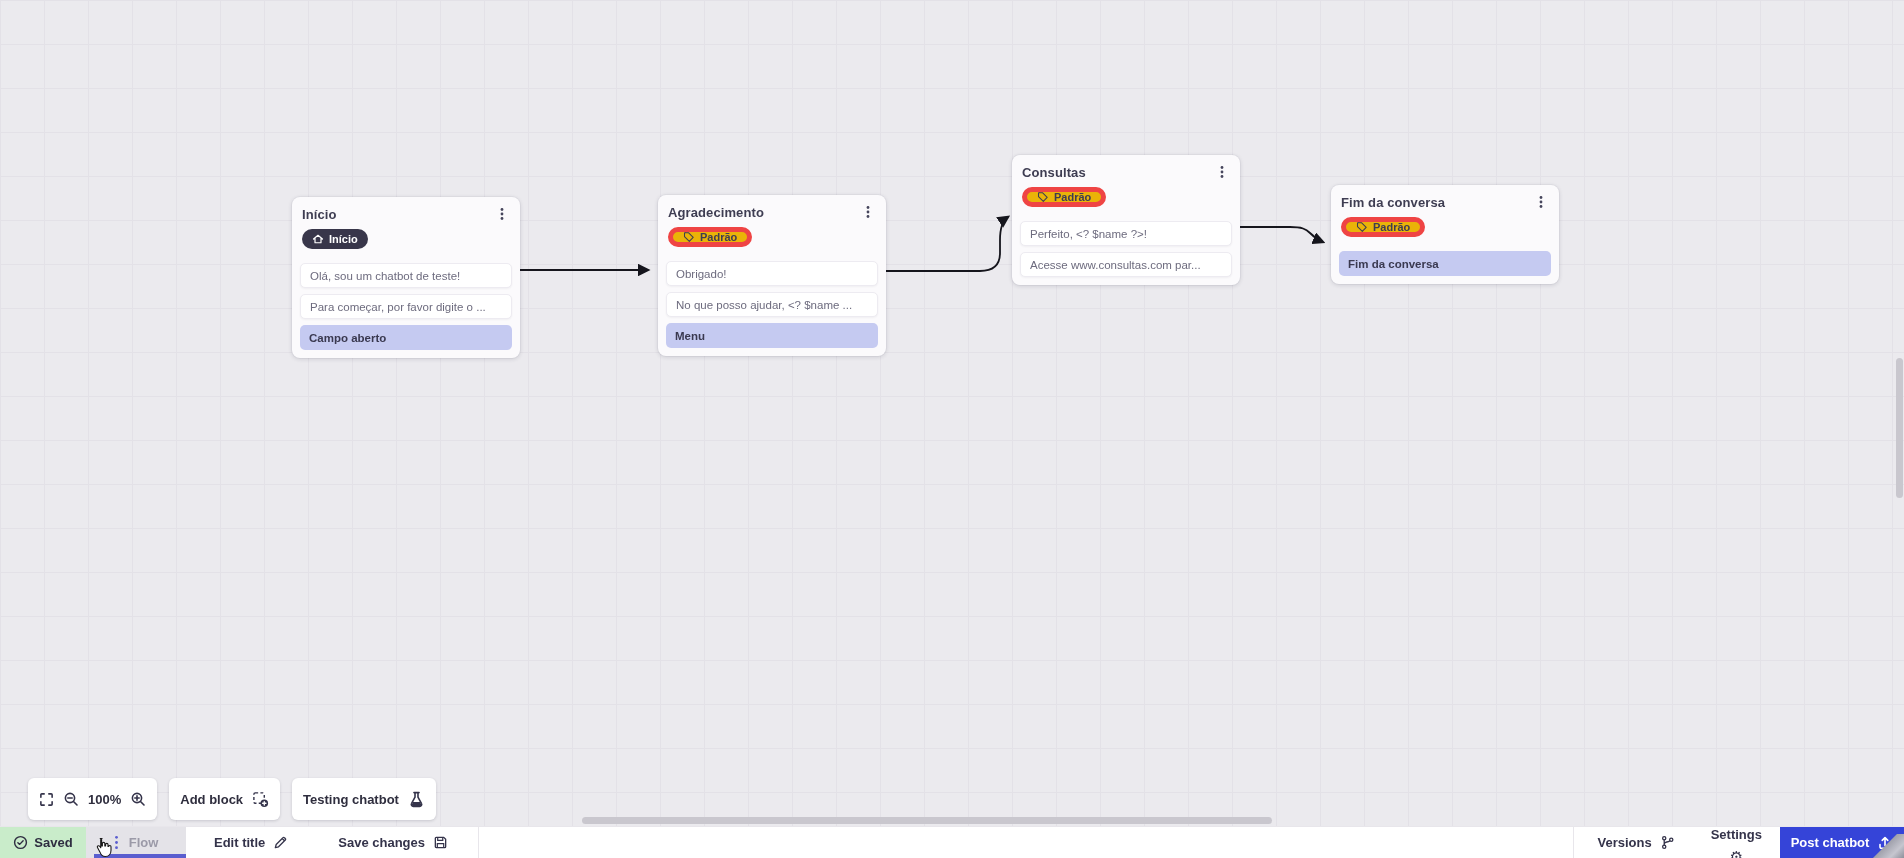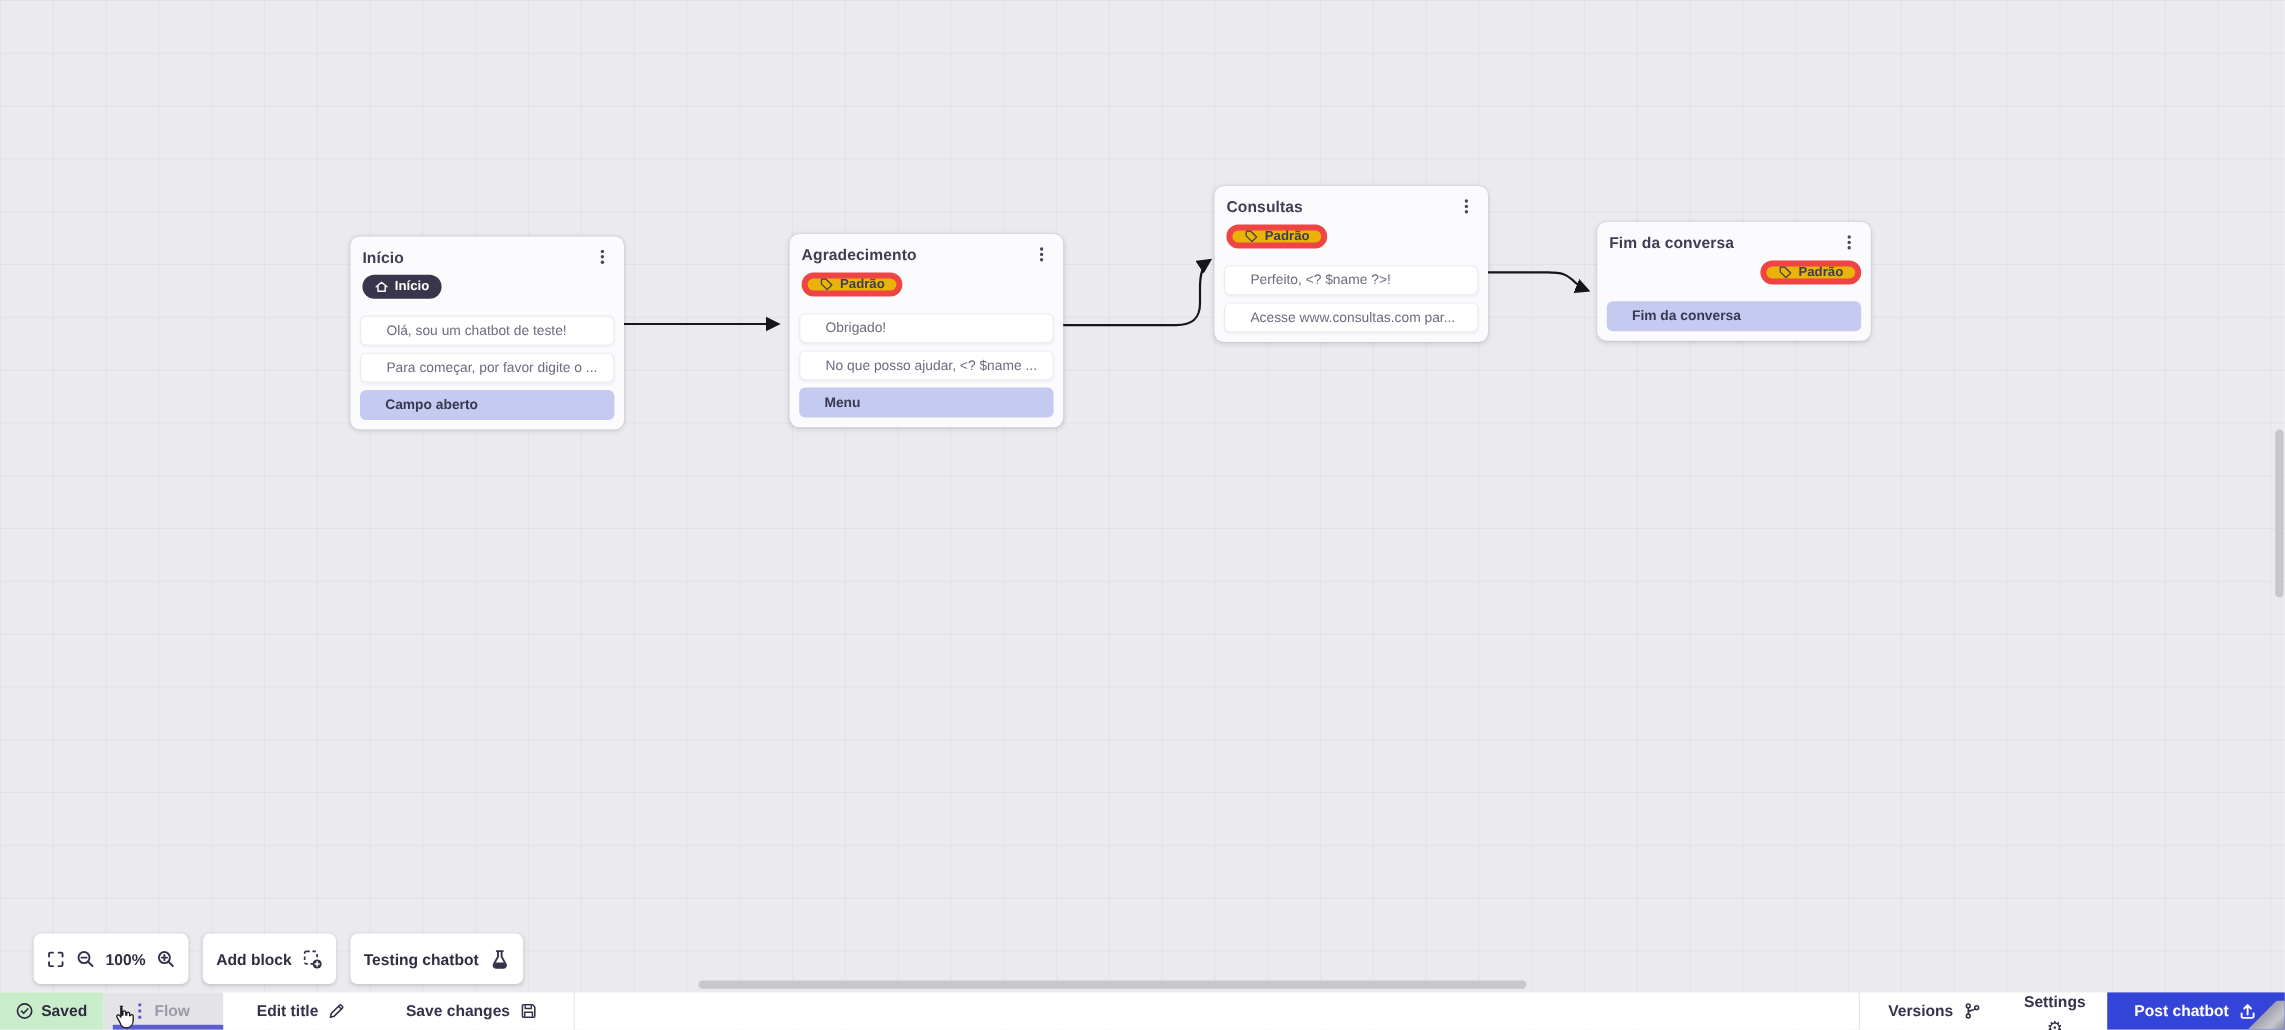--- a/index.html
+++ b/index.html
@@ -22,21 +22,21 @@
   .node-head { display:flex; justify-content:space-between; align-items:center;
     height:18px; padding:0 2px; }
   .node-title { font-size:13px; font-weight:700; color:#3e3d52; letter-spacing:.1px; }
   .kebab { width:16px; height:16px; display:flex; align-items:center; justify-content:center; cursor:pointer; }
   .badge { display:inline-flex; align-items:center; gap:5px; height:20px;
     border-radius:999px; font-size:11px; font-weight:700; margin:6px 0 8px 2px;
     padding:0 10px; }
   .badge.dark { background:#38364a; color:#ffffff; }
   .badge.outline { background:#eab308; color:#3e3d52; border:5px solid #ef4444; }
   .card { height:25px; border-radius:5px; margin-top:6px; display:flex; align-items:center;
-    padding:0 21px; font-size:11.5px; white-space:nowrap; overflow:hidden; }
+    padding:0 9px; font-size:11.5px; white-space:nowrap; overflow:hidden; }
   .card.msg { background:#ffffff; color:#6d6b7e; border:1px solid #edebf1;
     box-shadow:0 1px 2px rgba(40,40,60,.05); }
   .card.action { background:#c5caf1; color:#3a3950; font-weight:700; }
   .card:first-of-type { margin-top:0; }
 
   
   .float-bar { position:absolute; left:28px; top:778px; display:flex; gap:12px; z-index:5; }
   .tool-box { height:42px; background:#ffffff; border-radius:6px; display:flex;
     align-items:center; gap:9px; padding:0 11px; color:#2f2e3e; font-size:13px;
     font-weight:700; box-shadow:0 1px 3px rgba(40,40,60,.18); }
@@ -56,21 +56,21 @@
     justify-content:center; gap:6px; font-weight:700; color:#2e2d40; }
   .flow-tab { width:100px; background:#e4e3e8; display:flex; align-items:center;
     justify-content:center; gap:10px; position:relative; cursor:pointer; }
   .flow-tab .label { color:#9b9aa8; font-weight:700; }
   .flow-tab .underline { position:absolute; left:8px; right:0; bottom:0; height:4px;
     background:#5a5ecf; }
   .bar-btn { display:flex; align-items:center; gap:8px; padding:0 14px; cursor:pointer;
     font-weight:600; color:#34334a; }
   .bar-div { width:1px; background:#e8e6eb; margin:0 6px; }
   .spacer { flex:1; }
-  .post-btn { width:148px; background:#3544d8; color:#ffffff; display:flex;
+  .post-btn { width:124px; background:#3544d8; color:#ffffff; display:flex;
     align-items:center; justify-content:center; gap:8px; font-weight:700;
     cursor:pointer; position:relative; overflow:hidden; }
   .corner-wedge { position:absolute; right:0; bottom:0; width:34px; height:24px;
     background:linear-gradient(135deg, rgba(0,0,0,0) 46%, #9fa0ab 47%, #c6c6cf 75%, #8e8f9a 100%); }
   .cursor-hand { position:absolute; left:92px; bottom:-2px; z-index:12; pointer-events:none; }
 
   .glyph-gear { font-family:"DejaVu Sans",sans-serif; font-size:15px; line-height:1; color:#34334a; }
 </style>
 </head>
 <body>
@@ -146,21 +146,21 @@
     <div class="badge outline">
       <svg width="12" height="12" viewBox="0 0 16 16">
         <path d="M2 3.2 V7.4 L8.4 13.8 L13.6 8.6 L7.2 2.2 H3.2 A1.2 1.2 0 0 0 2 3.2 z" fill="none" stroke="#3e3d52" stroke-width="1.4" stroke-linejoin="round"></path>
       </svg>
       <span>Padrão</span>
     </div>
     <div class="card msg">Perfeito, &lt;? $name ?&gt;!</div>
     <div class="card msg">Acesse www.consultas.com par...</div>
   </div>
 
-  <div class="node" style="left:1331px; top:185px;text-align:right;">
+  <div class="node" style="left:1331px; top:185px;">
     <div class="node-head">
       <div class="node-title">Fim da conversa</div>
       <div class="kebab">
         <svg width="14" height="14" viewBox="0 0 14 14">
           <circle cx="7" cy="2.5" r="1.4" fill="#46455c"></circle>
             <circle cx="7" cy="7" r="1.4" fill="#46455c"></circle>
             <circle cx="7" cy="11.5" r="1.4" fill="#46455c"></circle>
         </svg>
       </div>
     </div>

